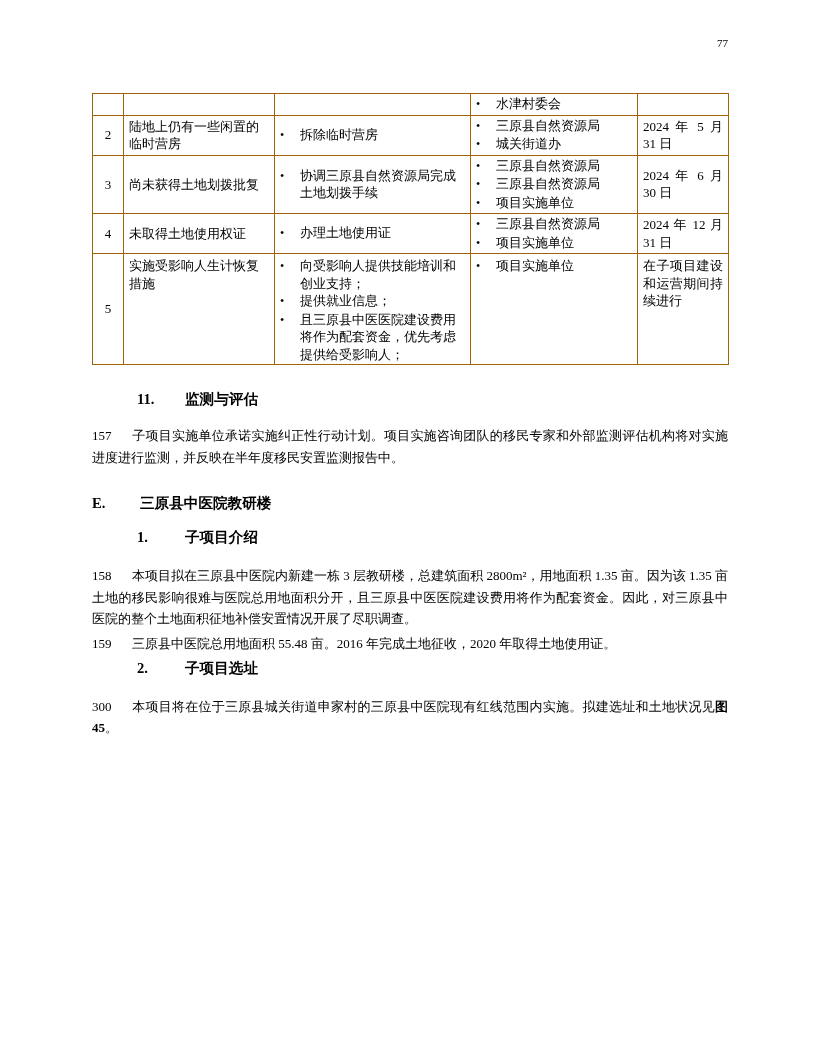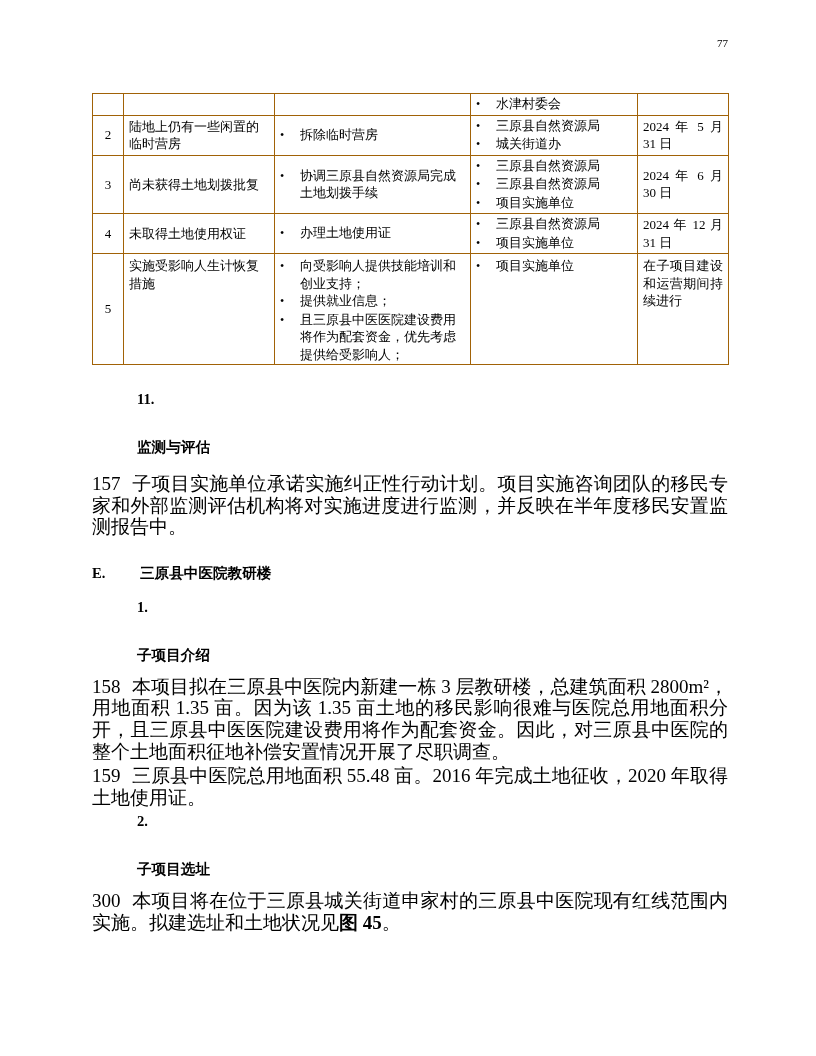--- a/index.html
+++ b/index.html
@@ -57,32 +57,32 @@
   .bi .bt { flex: 1 1 auto; }
 
   
   .hA, .hB {
     display: flex;
     font-weight: bold;
     font-size: 14.6px;
     line-height: 21px;
   }
   .hA { margin: 25px 0 0 0; }
-  .hB { margin: 24px 0 0 45px; flex-direction: column; }
+  .hB { margin: 24px 0 0 45px; }
   .hA .hn, .hB .hn { flex: 0 0 48px; }
   .para {
-    font-size: 19px;
+    font-size: 13px;
     line-height: 21.6px;
     text-align: justify;
     margin: 15px 0 0 0;
   }
   .para .pn { display: inline-block; width: 40px; }
   .bold { font-weight: bold; }
   .mt13 { margin-top: 13px; }
-  .mt17 { margin-top: 10px; }
+  .mt17 { margin-top: 17px; }
   .mt18 { margin-top: 3px; }
 </style>
 </head>
 <body>
 
 <div class="page">
 
   <div class="pageno">77</div>
 
   <table class="cat">

